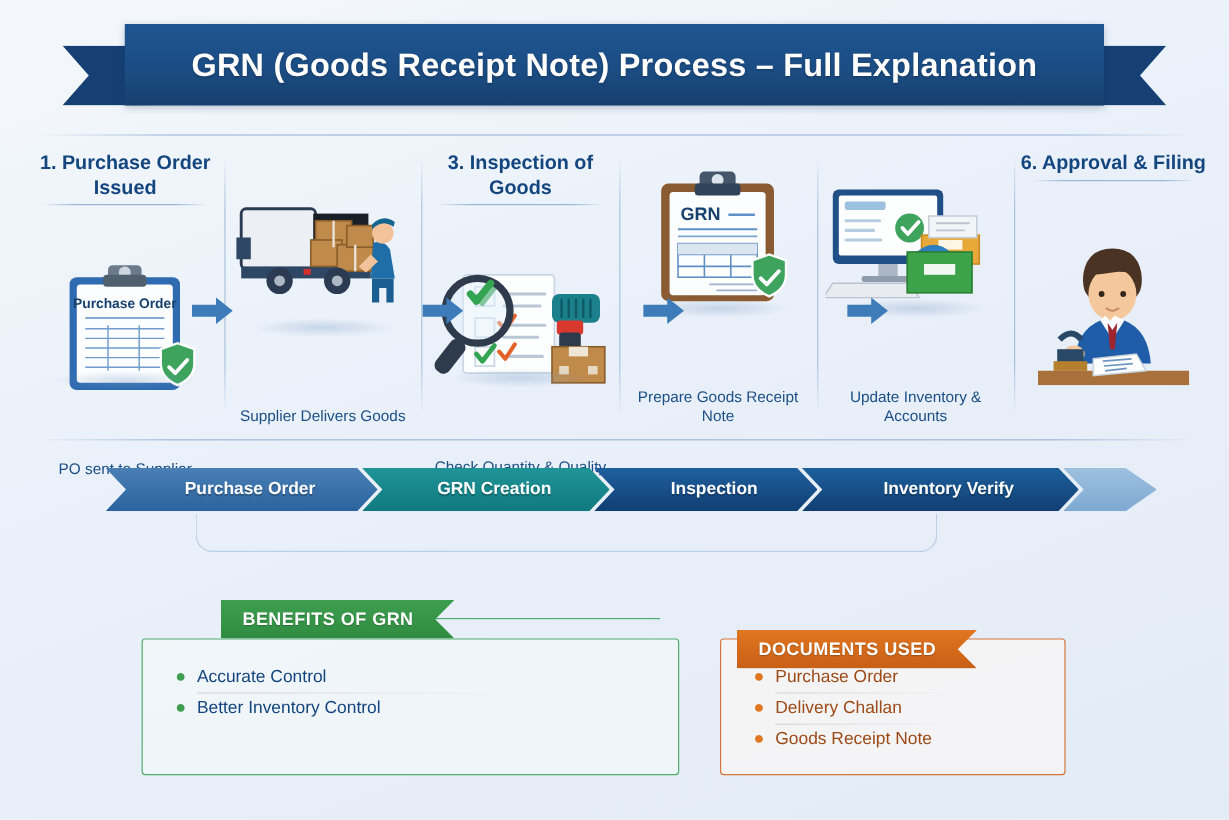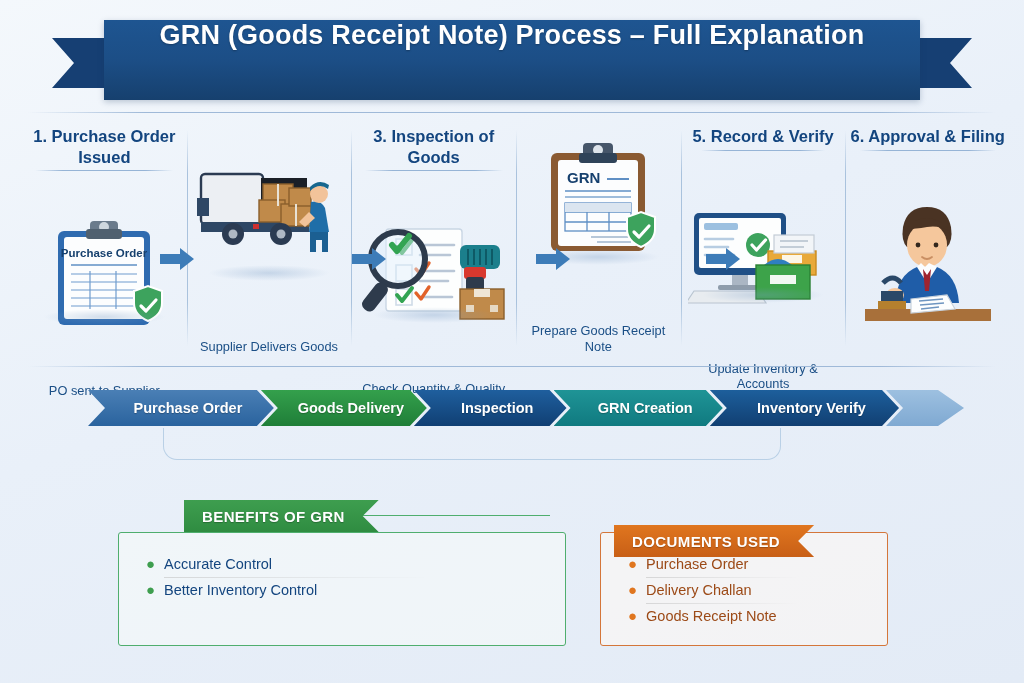--- a/index.html
+++ b/index.html
@@ -22,23 +22,23 @@
     background: #163f73;
   }
   .ribbon-tail.left  { left: 0;  clip-path: polygon(0 0, 100% 0, 100% 100%, 0 100%, 22px 50%); }
   .ribbon-tail.right { right: 0; clip-path: polygon(0 0, 100% 0, calc(100% - 22px) 50%, 100% 100%, 0 100%); }
   .ribbon-fold {
     position: absolute; top: 14px; width: 22px; height: 16px; background: #102e55;
   }
   .ribbon-fold.left { left: 52px; clip-path: polygon(0 100%, 100% 0, 100% 100%); }
   .ribbon-fold.right { right: 52px; clip-path: polygon(0 0, 100% 100%, 0 100%); }
   .ribbon-main {
-    position: absolute; left: 52px; right: 52px; top: 8px; height: 80px;
+    position: absolute; left: 52px; right: 52px; top: 8px; height: 68px;
     background: linear-gradient(180deg, #1e5591 0%, #1c4e86 50%, #16406e 100%);
-    display: flex; justify-content: center;
+    display: flex; align-items: center; justify-content: center;
     box-shadow: 0 2px 6px rgba(20,50,90,0.25);
   }
   #title-text {
     color: #ffffff; font-size: 27px; font-weight: bold;
     letter-spacing: 0.2px; white-space: nowrap;
     text-shadow: 0 1px 2px rgba(0,0,0,0.28);
   }
 
   
   .hrule {
@@ -322,21 +322,20 @@
             <line x1="66" y1="101" x2="100" y2="101"></line>
           </g>
         <path d="M96 76 l14 -5 l14 5 v12 c0 9 -7 15 -14 18 c-7 -3 -14 -9 -14 -18 z" fill="#3da35d" stroke="#fff" stroke-width="2"></path>
         <path d="M103 91 l5 5 l10 -11" stroke="#fff" stroke-width="3.2" fill="none" stroke-linecap="round" stroke-linejoin="round"></path>
       </svg>
     </div>
     <div class="step-caption">Prepare Goods Receipt Note</div>
   </div>
 
   <div class="step">
-    <div class="step-title">5. Record &amp; Verify</div>
     <div class="step-art">
       <div class="shadow-ell"></div>
       <svg class="art-svg" width="150" height="110" viewBox="0 0 150 110">
         <rect x="6" y="14" width="92" height="62" rx="5" fill="#1f4f86"></rect>
         <rect x="11" y="19" width="82" height="50" rx="2" fill="#fdfefe"></rect>
         <rect x="16" y="24" width="34" height="7" rx="2" fill="#9cc0e0"></rect>
         <g stroke="#b7cde2" stroke-width="2.6" stroke-linecap="round">
           <line x1="17" y1="40" x2="45" y2="40"></line>
             <line x1="17" y1="48" x2="40" y2="48"></line>
             <line x1="17" y1="56" x2="46" y2="56"></line>
@@ -413,28 +412,25 @@
 <svg class="flow-arrow" style="left:706px" viewBox="0 0 34 22">
     <path d="M0 6 h20 v-6 l14 11 l-14 11 v-6 h-20 z" fill="#3d7cb8"></path>
   </svg>
 
 <div class="hrule" id="divider-mid"></div>
 
 <div id="chevron-bar">
   <div class="chev" style="flex: 1.12 1 0%; background: linear-gradient(rgb(74, 127, 181) 0%, rgb(42, 99, 158) 100%);">
     <span>Purchase Order</span>
   </div>
-  <div class="chev" style="flex: 1 1 0%; background: linear-gradient(rgb(52, 160, 76) 0%, rgb(31, 126, 56) 100%);">
-    <span>Goods Delivery</span>
+  <div class="chev" style="flex: 1.02 1 0%; background: linear-gradient(rgb(31, 148, 150) 0%, rgb(16, 122, 128) 100%);">
+    <span>GRN Creation</span>
   </div>
   <div class="chev" style="flex: 0.92 1 0%; background: linear-gradient(rgb(31, 95, 158) 0%, rgb(16, 63, 115) 100%);">
     <span>Inspection</span>
-  </div>
-  <div class="chev" style="flex: 1.02 1 0%; background: linear-gradient(rgb(31, 148, 150) 0%, rgb(16, 122, 128) 100%);">
-    <span>GRN Creation</span>
   </div>
   <div class="chev" style="flex: 1.14 1 0%; background: linear-gradient(rgb(29, 95, 156) 0%, rgb(17, 63, 114) 100%);">
     <span>Inventory Verify</span>
   </div>
   <div id="chev-tail"></div>
 </div>
 
 <div id="bracket"></div>
 
 <div id="tab-link-green"></div>

